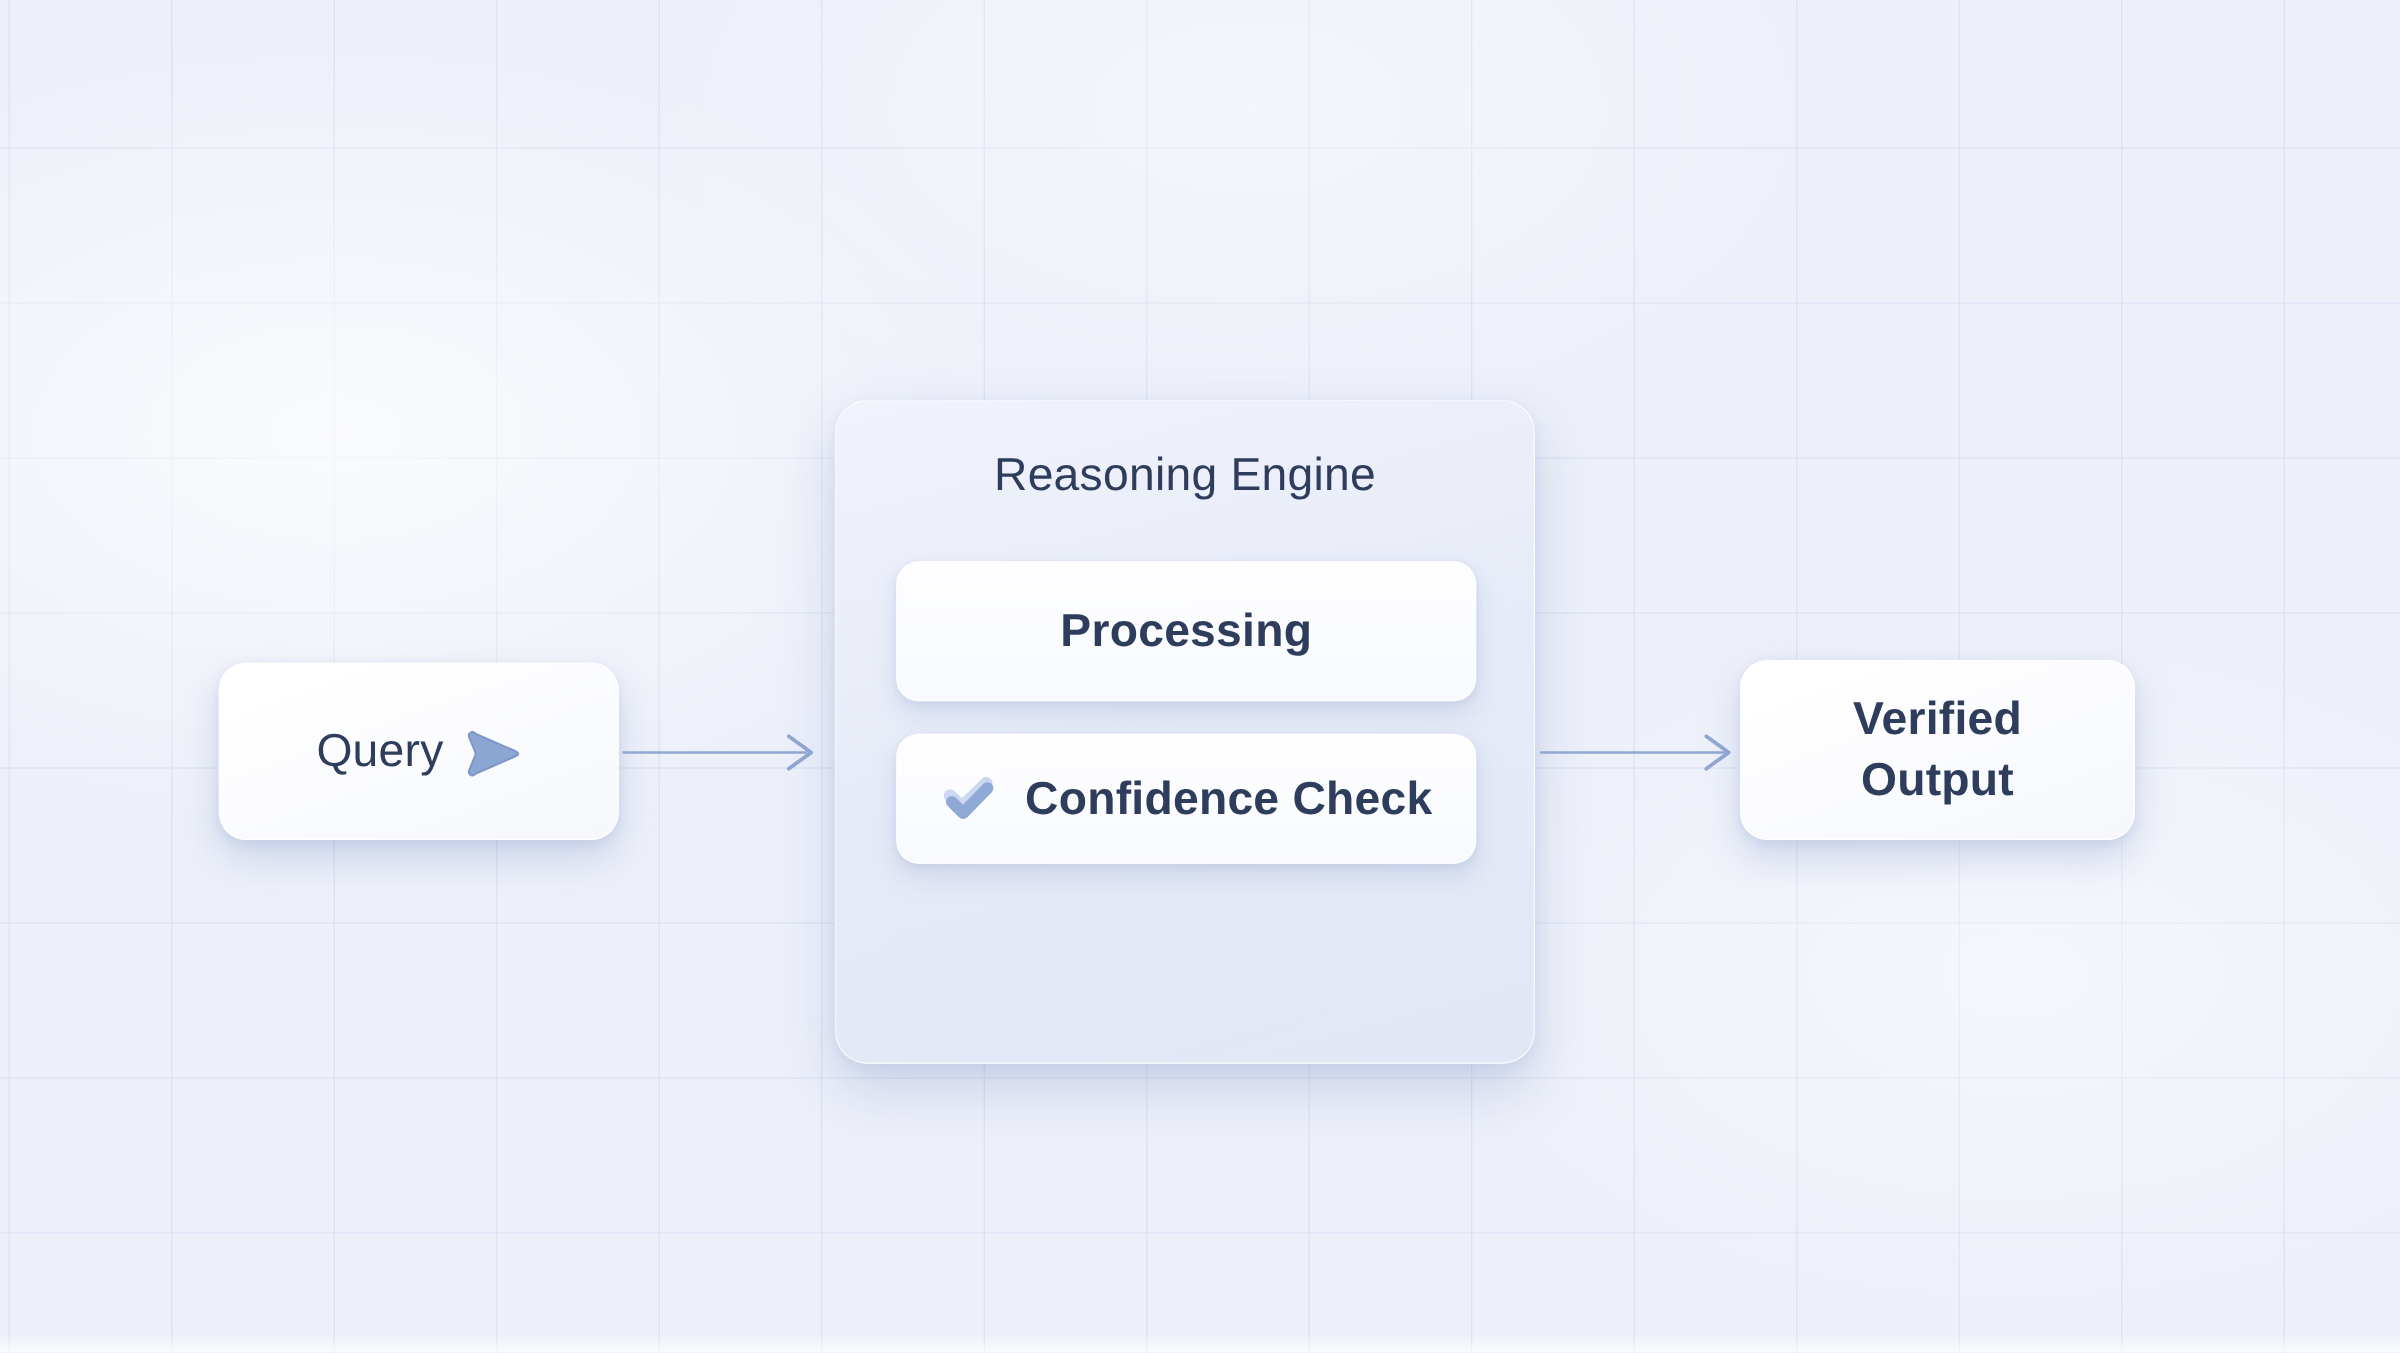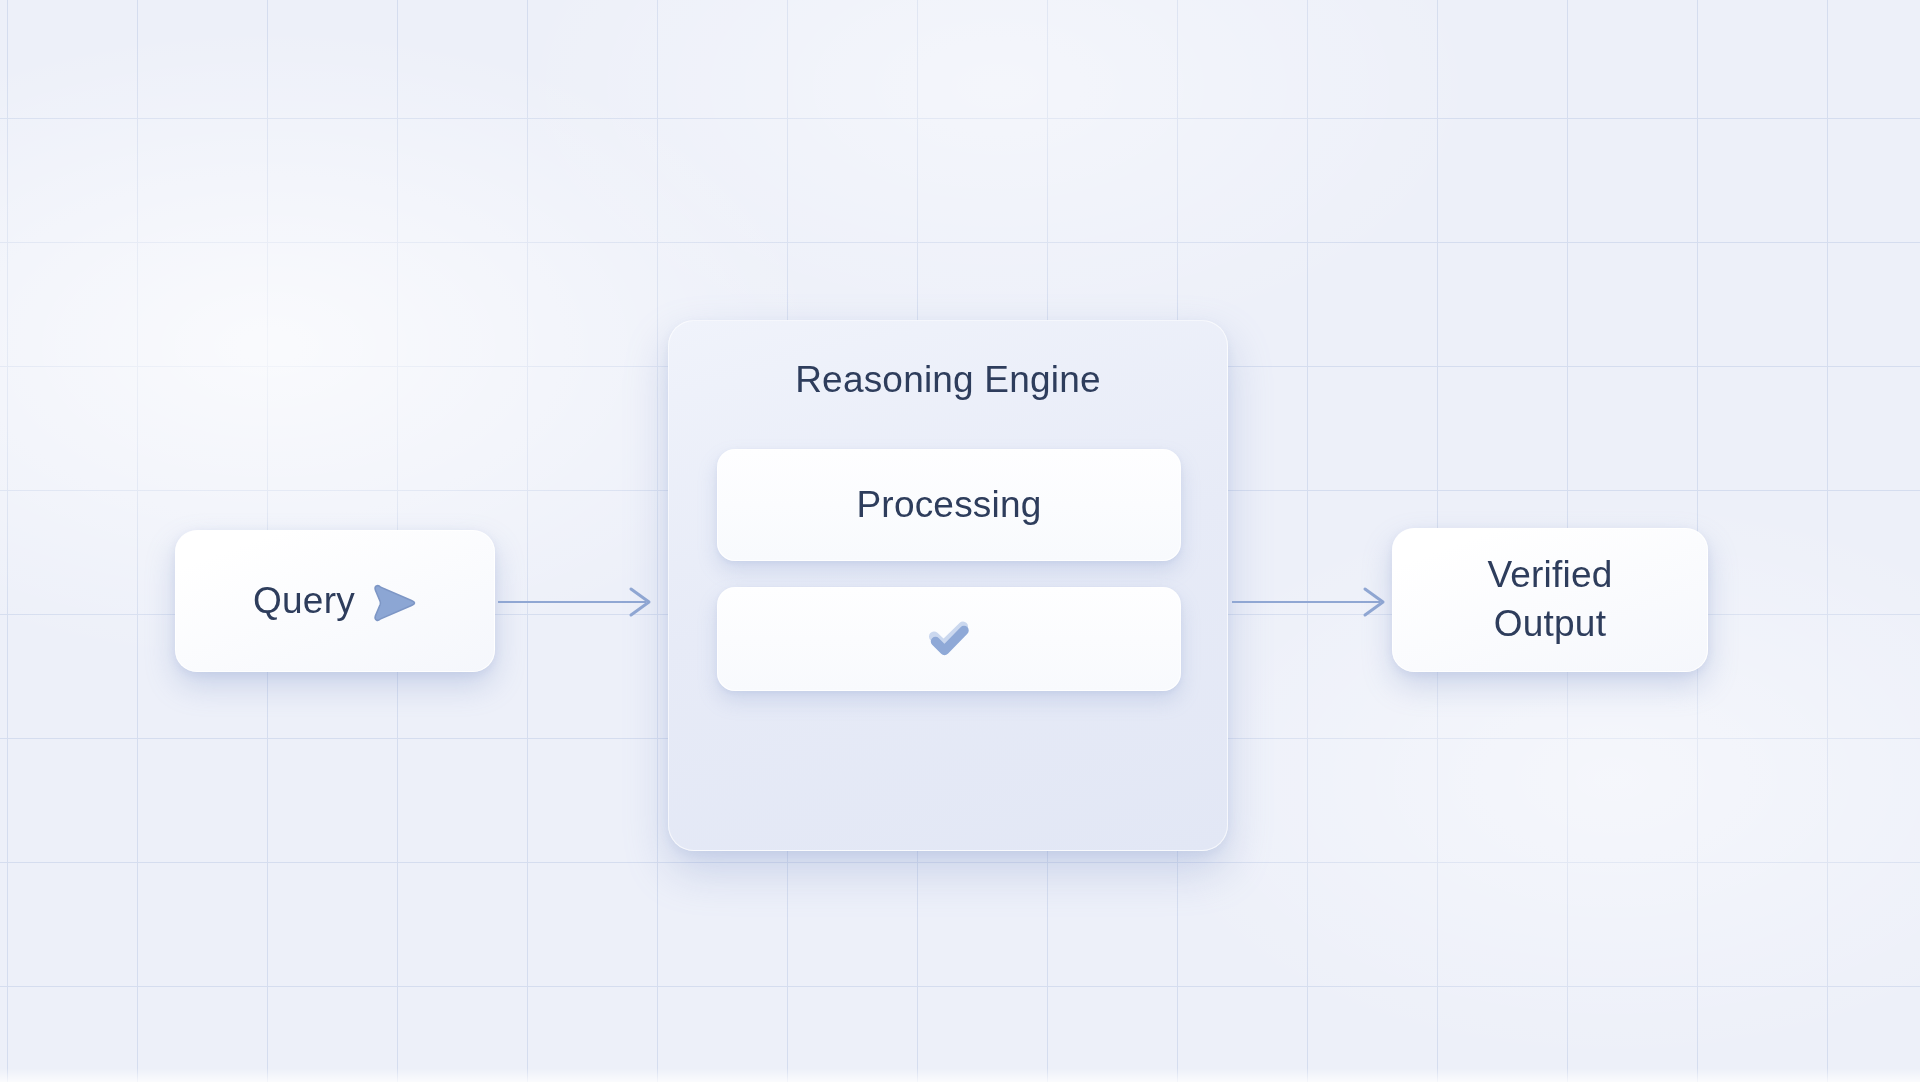--- a/index.html
+++ b/index.html
@@ -32,21 +32,21 @@
     position:absolute; display:flex; align-items:center; justify-content:center;
     background: linear-gradient(160deg, #FFFFFF 15%, #F5F7FC 100%);
     border: 1.5px solid rgba(255,255,255,0.95);
     border-radius: 22px;
     box-shadow: 0 14px 30px rgba(124,145,200,0.30), 0 3px 8px rgba(124,145,200,0.14);
     font-size: 37px; font-weight: 500; letter-spacing: 0.2px;
   }
 
   .query-node  { left:175px; top:530px; width:320px; height:142px; gap:18px; }
   .output-node { left:1392px; top:528px; width:316px; height:144px; }
-  .output-node .node-label { max-width:215px; text-align:center; line-height:1.32; }
+  .output-node .node-label { max-width:215px; text-align:center; line-height:1.32;font-weight:bold; }
 
   .play-icon { width:44px; height:42px; margin-top:4px; }
   .play-icon .play-shape { fill: var(--accent-blue, #8CA6D4); stroke: var(--accent-blue-deep, #7D96C5); stroke-width:1.4; }
 
   .engine-container {
     position:absolute; left:668px; top:320px; width:560px; height:531px;
     background: linear-gradient(165deg, #F0F3FB 0%, #E7EBF7 48%, #E2E7F5 100%);
     border: 1px solid rgba(255,255,255,0.65);
     border-radius: 26px;
     box-shadow: 0 20px 44px rgba(124,145,200,0.32), 0 4px 10px rgba(124,145,200,0.12);
@@ -55,21 +55,21 @@
     position:absolute; left:0; right:0; top:38px; text-align:center;
     font-size:37px; font-weight:500; letter-spacing:0.2px;
   }
   .sub-node {
     position:absolute; left:48px; width:464px;
     display:flex; align-items:center; justify-content:center; gap:22px;
     background: linear-gradient(180deg, #FEFEFF 0%, #F8FAFD 100%);
     border: 1.5px solid rgba(255,255,255,0.95);
     border-radius: 18px;
     box-shadow: 0 10px 20px rgba(124,145,200,0.22), 0 2px 5px rgba(124,145,200,0.12);
-    font-size: 37px; font-weight:400; letter-spacing:0.2px;
+    font-size: 37px; font-weight:700; letter-spacing:0.2px;
   }
   .sub-processing { top:128px; height:112px; }
   .sub-confidence { top:266px; height:104px; }
 
   .check-icon { width:46px; height:40px; margin-top:2px; }
   .check-icon .check-halo { fill:none; stroke: var(--check-halo, #CBD8EF); stroke-width:10; stroke-linecap:round; stroke-linejoin:round; }
   .check-icon .check-main { fill:none; stroke: var(--check-blue, #8FA9D7); stroke-width:9.5; stroke-linecap:round; stroke-linejoin:round; }
 
   .flow-arrow { position:absolute; top:581px; width:158px; height:42px; }
   .flow-arrow .shaft { stroke: var(--arrow-blue, #90A7D3); stroke-width:2; }
@@ -105,20 +105,21 @@
 
     <div class="sub-node sub-processing">
       <span class="node-label">Processing</span>
     </div>
 
     <div class="sub-node sub-confidence">
       <svg class="check-icon" viewBox="0 0 46 40" aria-hidden="true">
         <path class="check-halo" d="M8 16.5 L17.5 25.5 L37 6.5"></path>
         <path class="check-main" d="M9.5 21.5 L18.5 30.5 L38 10.5"></path>
       </svg>
+      <span class="node-label">Confidence Check</span>
     </div>
   </div>
 
   <svg class="flow-arrow arrow-2" viewBox="0 0 158 42" aria-hidden="true">
     <line class="shaft" x1="1" y1="21" x2="149" y2="21"></line>
     <path class="head" d="M134 8 L152 21 L134 34"></path>
   </svg>
 
   <div class="node output-node">
     <span class="node-label">Verified Output</span>

